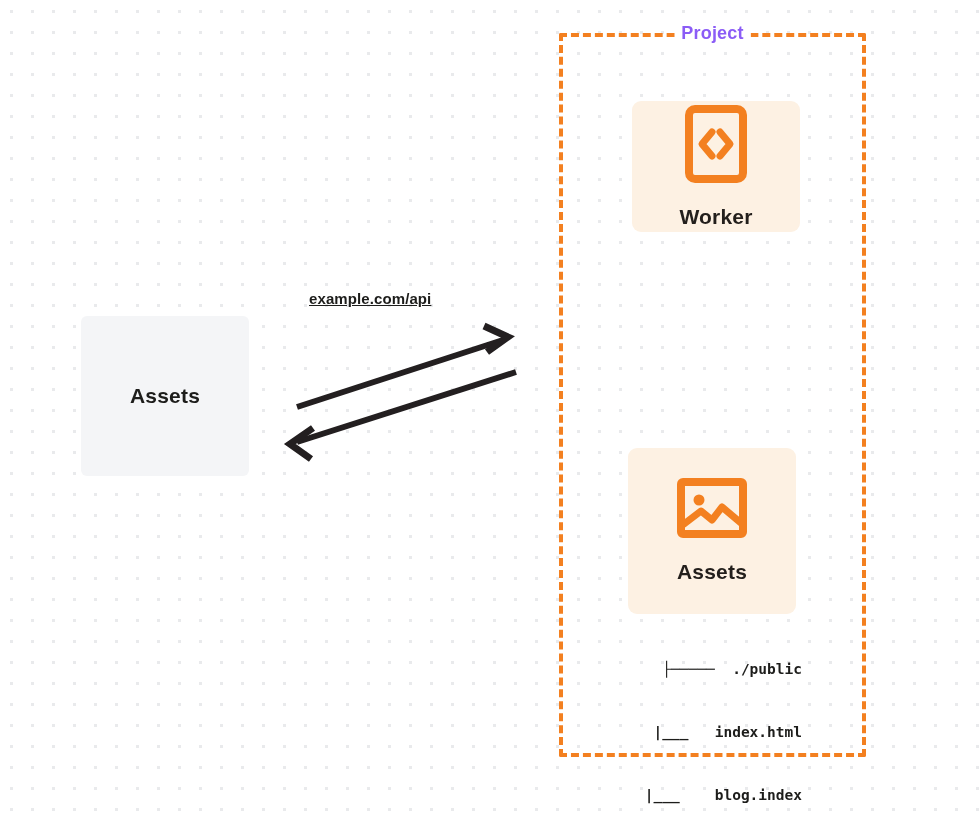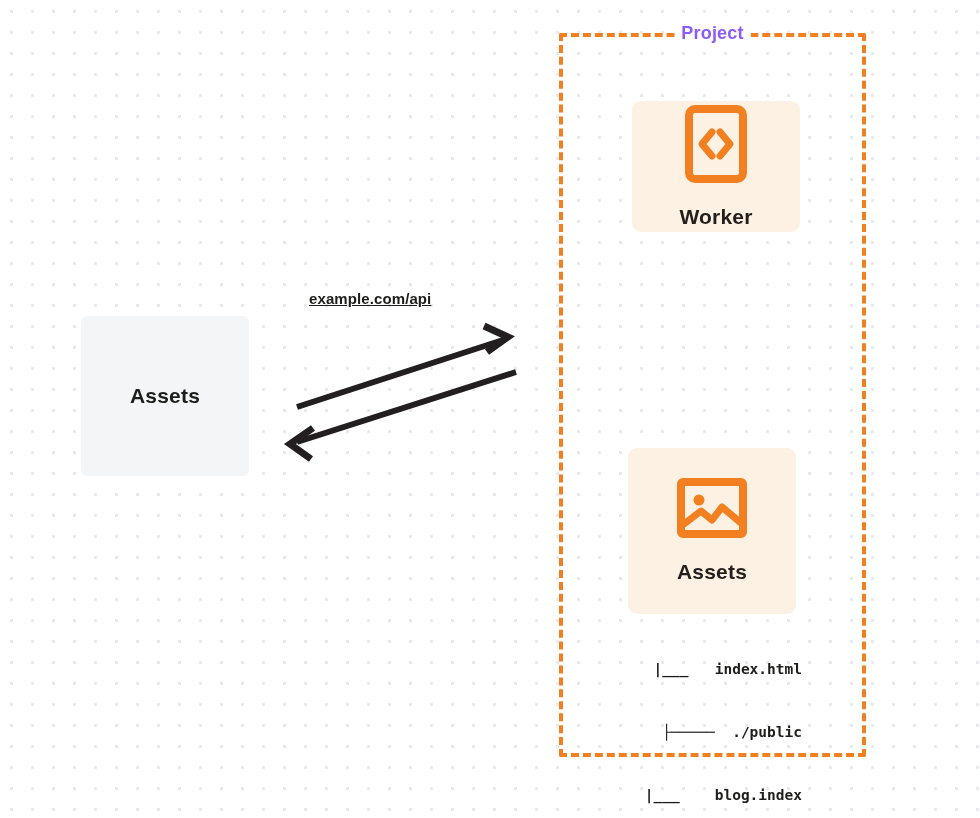--- a/index.html
+++ b/index.html
@@ -188,19 +188,19 @@
       <svg width="70" height="60" viewBox="0 0 70 60" xmlns="http://www.w3.org/2000/svg">
         <rect x="4" y="4" width="62" height="52" rx="2" ry="2" fill="none" stroke="#f38020" stroke-width="8"></rect>
         <circle cx="22" cy="22" r="5.5" fill="#f38020"></circle>
         <polyline points="7,46 24,33 35,42 45,29 64,45" fill="none" stroke="#f38020" stroke-width="7" stroke-linecap="round" stroke-linejoin="round"></polyline>
       </svg>
     </span>
     <span class="card-label">Assets</span>
   </div>
 
   <div class="file-tree">
+    <span class="tree-row">├─────  ./public</span>
     <span class="tree-row">     |___   index.html</span>
-    <span class="tree-row">├─────  ./public</span>
     <span class="tree-row">     |___    blog.index</span>
     
   </div>
 
 </div>
 
 </body></html>

